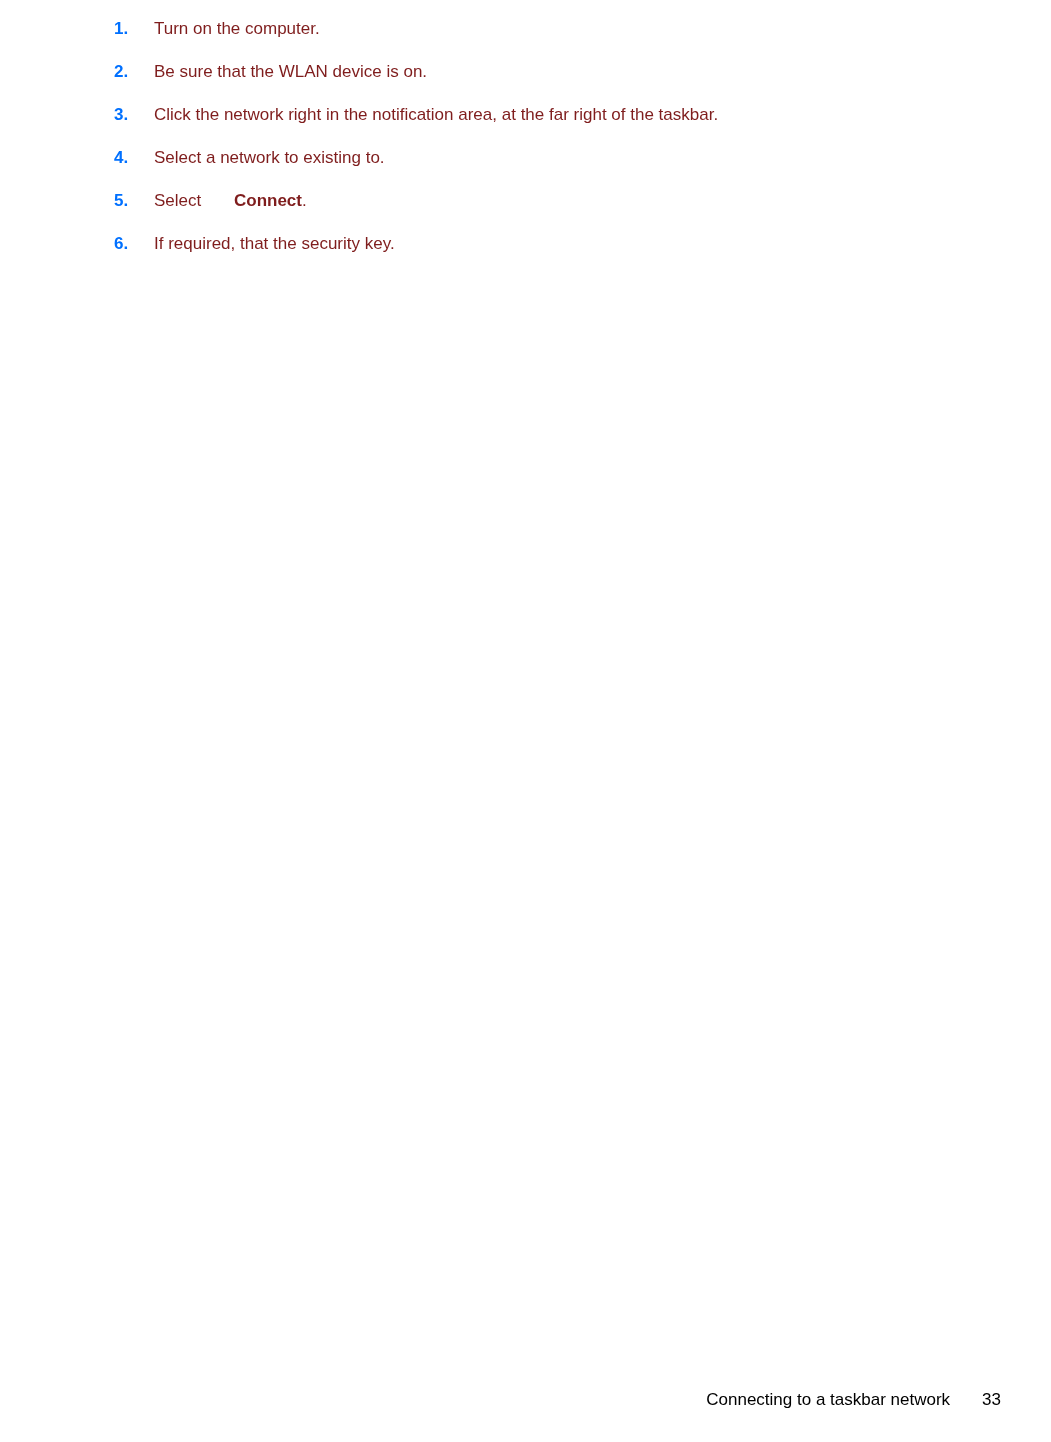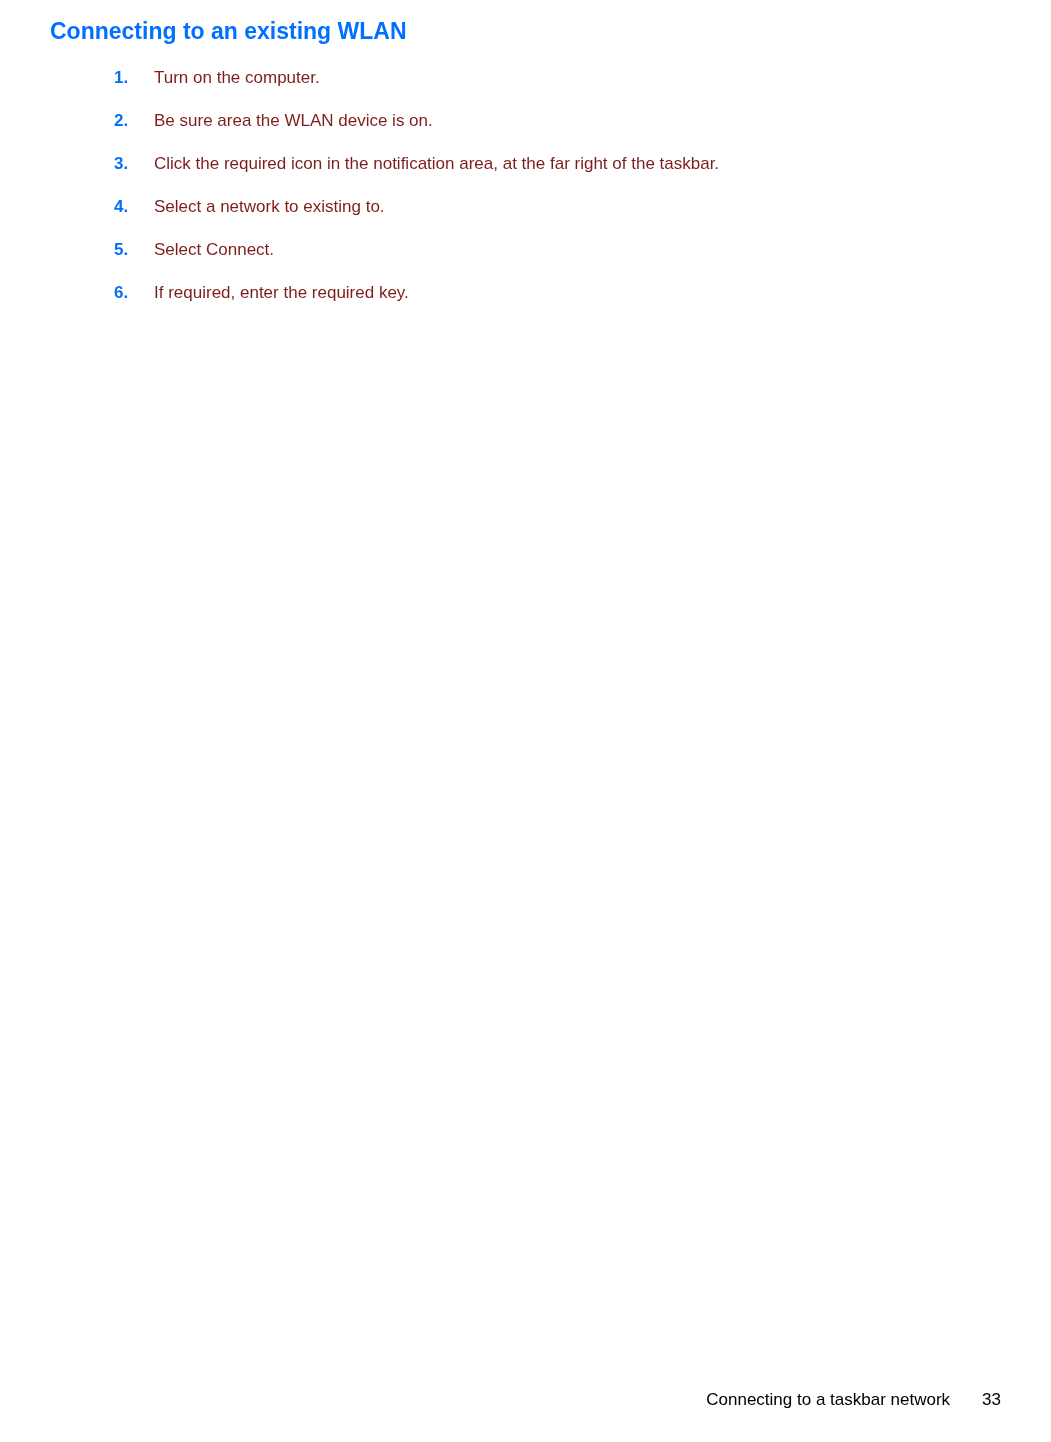--- a/index.html
+++ b/index.html
@@ -38,66 +38,66 @@
     .step-number {
       color: #0070ff;
       font-weight: bold;
       min-width: 40px;
       flex-shrink: 0;
     }
     .step-text {
       color: #7f1d1d;
     }
     .step-text .bold {
-      font-weight: normal;
+      font-weight: bold;
+      margin-left: 28px;
     }
     .footer {
       position: absolute;
       bottom: 32px;
       right: 50px;
       font-size: 17px;
       color: #000000;
       display: flex;
       align-items: baseline;
       gap: 32px;
     }
     .footer-title {
     }
     .footer-page {
     }
   </style>
 </head>
 <body>
 
 <div class="page-content">
-  <h2 class="section-heading">Connecting to an existing WLAN</h2>
   <ol class="step-list">
     <li class="step-item">
       <span class="step-number">1.</span>
       <span class="step-text">Turn on the computer.</span>
     </li>
     <li class="step-item">
       <span class="step-number">2.</span>
-      <span class="step-text">Be sure area the WLAN device is on.</span>
+      <span class="step-text">Be sure that the WLAN device is on.</span>
     </li>
     <li class="step-item">
       <span class="step-number">3.</span>
-      <span class="step-text">Click the required icon in the notification area, at the far right of the taskbar.</span>
+      <span class="step-text">Click the network right in the notification area, at the far right of the taskbar.</span>
     </li>
     <li class="step-item">
       <span class="step-number">4.</span>
       <span class="step-text">Select a network to existing to.</span>
     </li>
     <li class="step-item">
       <span class="step-number">5.</span>
       <span class="step-text"><span>Select </span><span class="bold">Connect</span><span>.</span></span>
     </li>
     <li class="step-item">
       <span class="step-number">6.</span>
-      <span class="step-text">If required, enter the required key.</span>
+      <span class="step-text">If required, that the security key.</span>
     </li>
   </ol>
 </div>
 
 <div class="footer">
   <span class="footer-title">Connecting to a taskbar network</span>
   <span class="footer-page">33</span>
 </div>
 
 </body></html>

